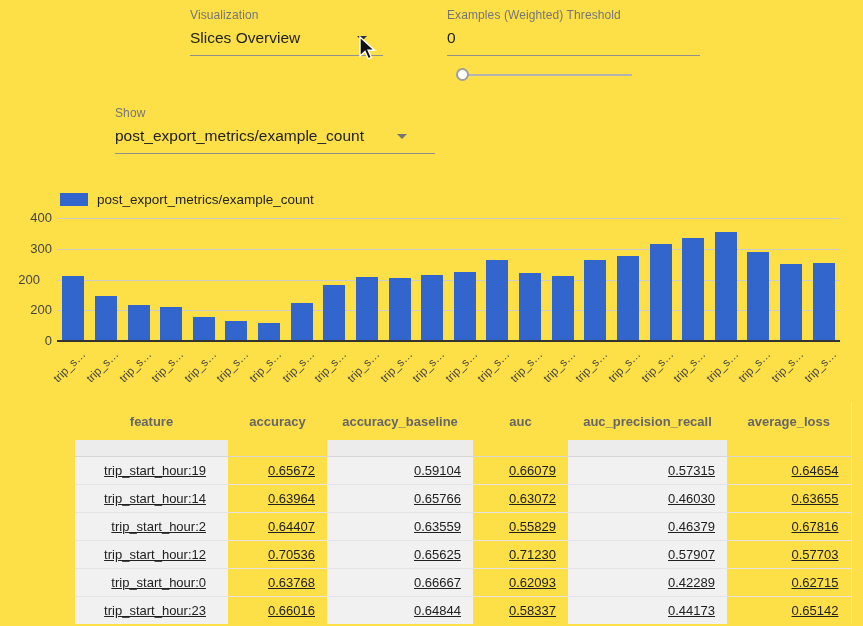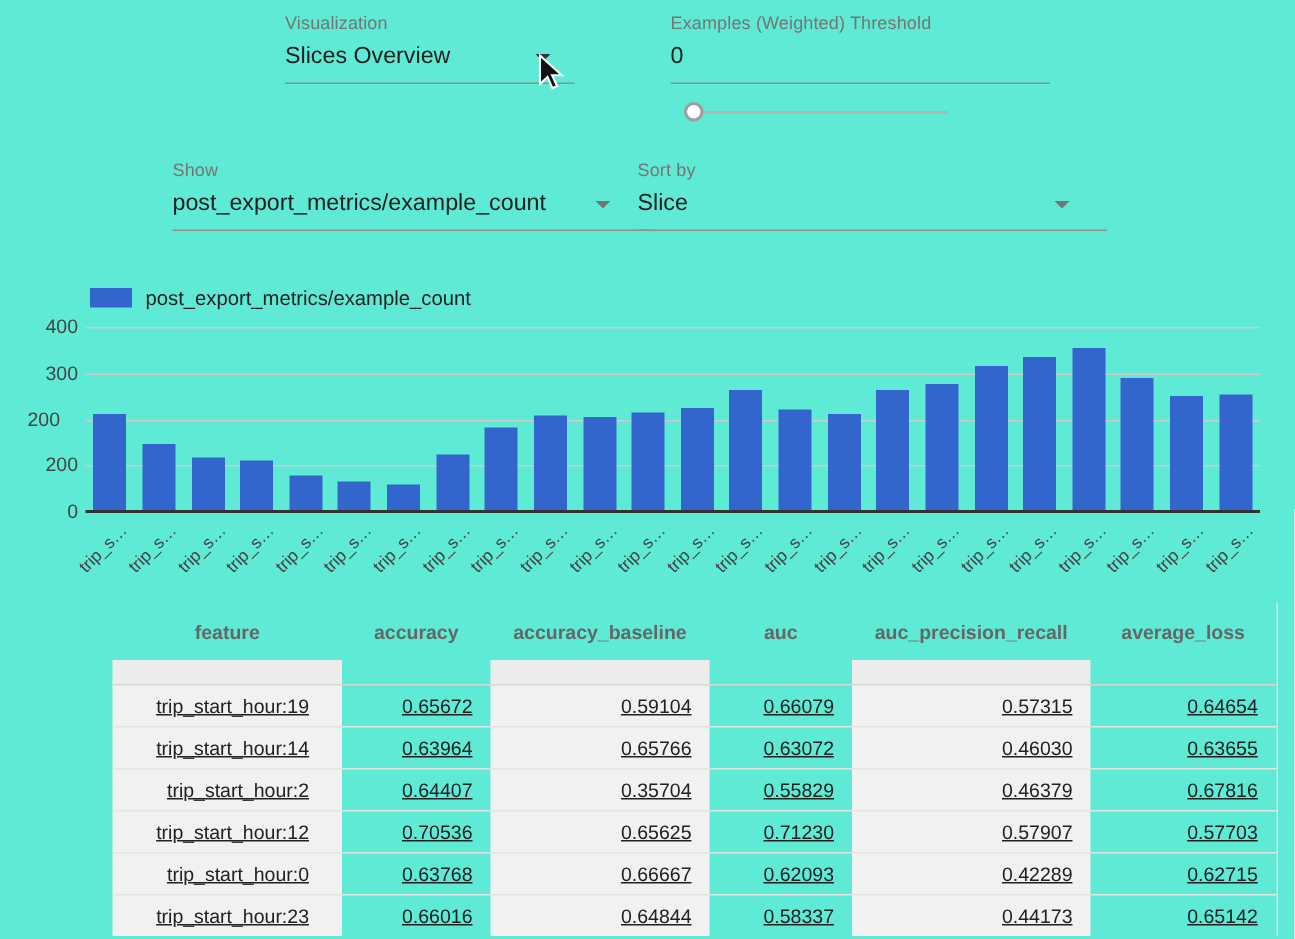--- a/index.html
+++ b/index.html
@@ -1,18 +1,18 @@
 <!DOCTYPE html>
 <html><head>
 <meta charset="utf-8">
 <style>
   * { margin:0; padding:0; box-sizing:border-box; }
   html,body { background:#fff; }
   body { font-family:"Liberation Sans", sans-serif; }
-  .app { position:relative; width:863px; height:626px; background:#5eead4; overflow:hidden; }
+  .app { position:relative; width:863px; height:626px; background:#fde047; overflow:hidden; }
 
   
   .ctl { position:absolute; }
   .ctl .lbl { font-size:12px; color:#757575; letter-spacing:0.1px; }
   .ctl .val { position:relative; margin-top:7px; font-size:15.5px; color:#212121;
               padding-bottom:8px; border-bottom:1px solid #8f8f8f; white-space:nowrap; }
   .dd-arrow { position:absolute; width:0; height:0; top:7px;
               border-left:5px solid transparent; border-right:5px solid transparent;
               border-top:5px solid #757575; }
   .dd-arrow.dark { border-top-color:#333; }
@@ -75,27 +75,20 @@
   </div>
 
   <div class="ctl" style="left:115px; top:106px; width:320px;">
     <div class="lbl">Show</div>
     <div class="val">
       <span>post_export_metrics/example_count</span>
       <span class="dd-arrow" style="right:28px;"></span>
     </div>
   </div>
 
-  <div class="ctl" style="left:425px; top:106px; width:313px;">
-    <div class="lbl">Sort by</div>
-    <div class="val">
-      <span>Slice</span>
-      <span class="dd-arrow" style="right:25px;"></span>
-    </div>
-  </div>
 
   <div class="legend">
     <span class="swatch" style="background: rgb(51, 102, 204);"></span><span class="ltext">post_export_metrics/example_count</span>
   </div>
 
   <div id="ylabels">
       <div class="ylabel" style="left: 18px; top: 333px;">0</div>
       <div class="ylabel" style="left: 18px; top: 302.25px;">200</div>
       <div class="ylabel" style="left: 6px; top: 271.5px;">200</div>
       <div class="ylabel" style="left: 18px; top: 240.75px;">300</div>
@@ -200,21 +193,21 @@
             <td class="stripe feature">trip_start_hour:14</td>
             <td class="">0.63964</td>
             <td class="stripe ">0.65766</td>
             <td class="">0.63072</td>
             <td class="stripe ">0.46030</td>
             <td class="">0.63655</td>
           </tr>
           <tr>
             <td class="stripe feature">trip_start_hour:2</td>
             <td class="">0.64407</td>
-            <td class="stripe ">0.35704</td>
+            <td class="stripe ">0.63559</td>
             <td class="">0.55829</td>
             <td class="stripe ">0.46379</td>
             <td class="">0.67816</td>
           </tr>
           <tr>
             <td class="stripe feature">trip_start_hour:12</td>
             <td class="">0.70536</td>
             <td class="stripe ">0.65625</td>
             <td class="">0.71230</td>
             <td class="stripe ">0.57907</td>

